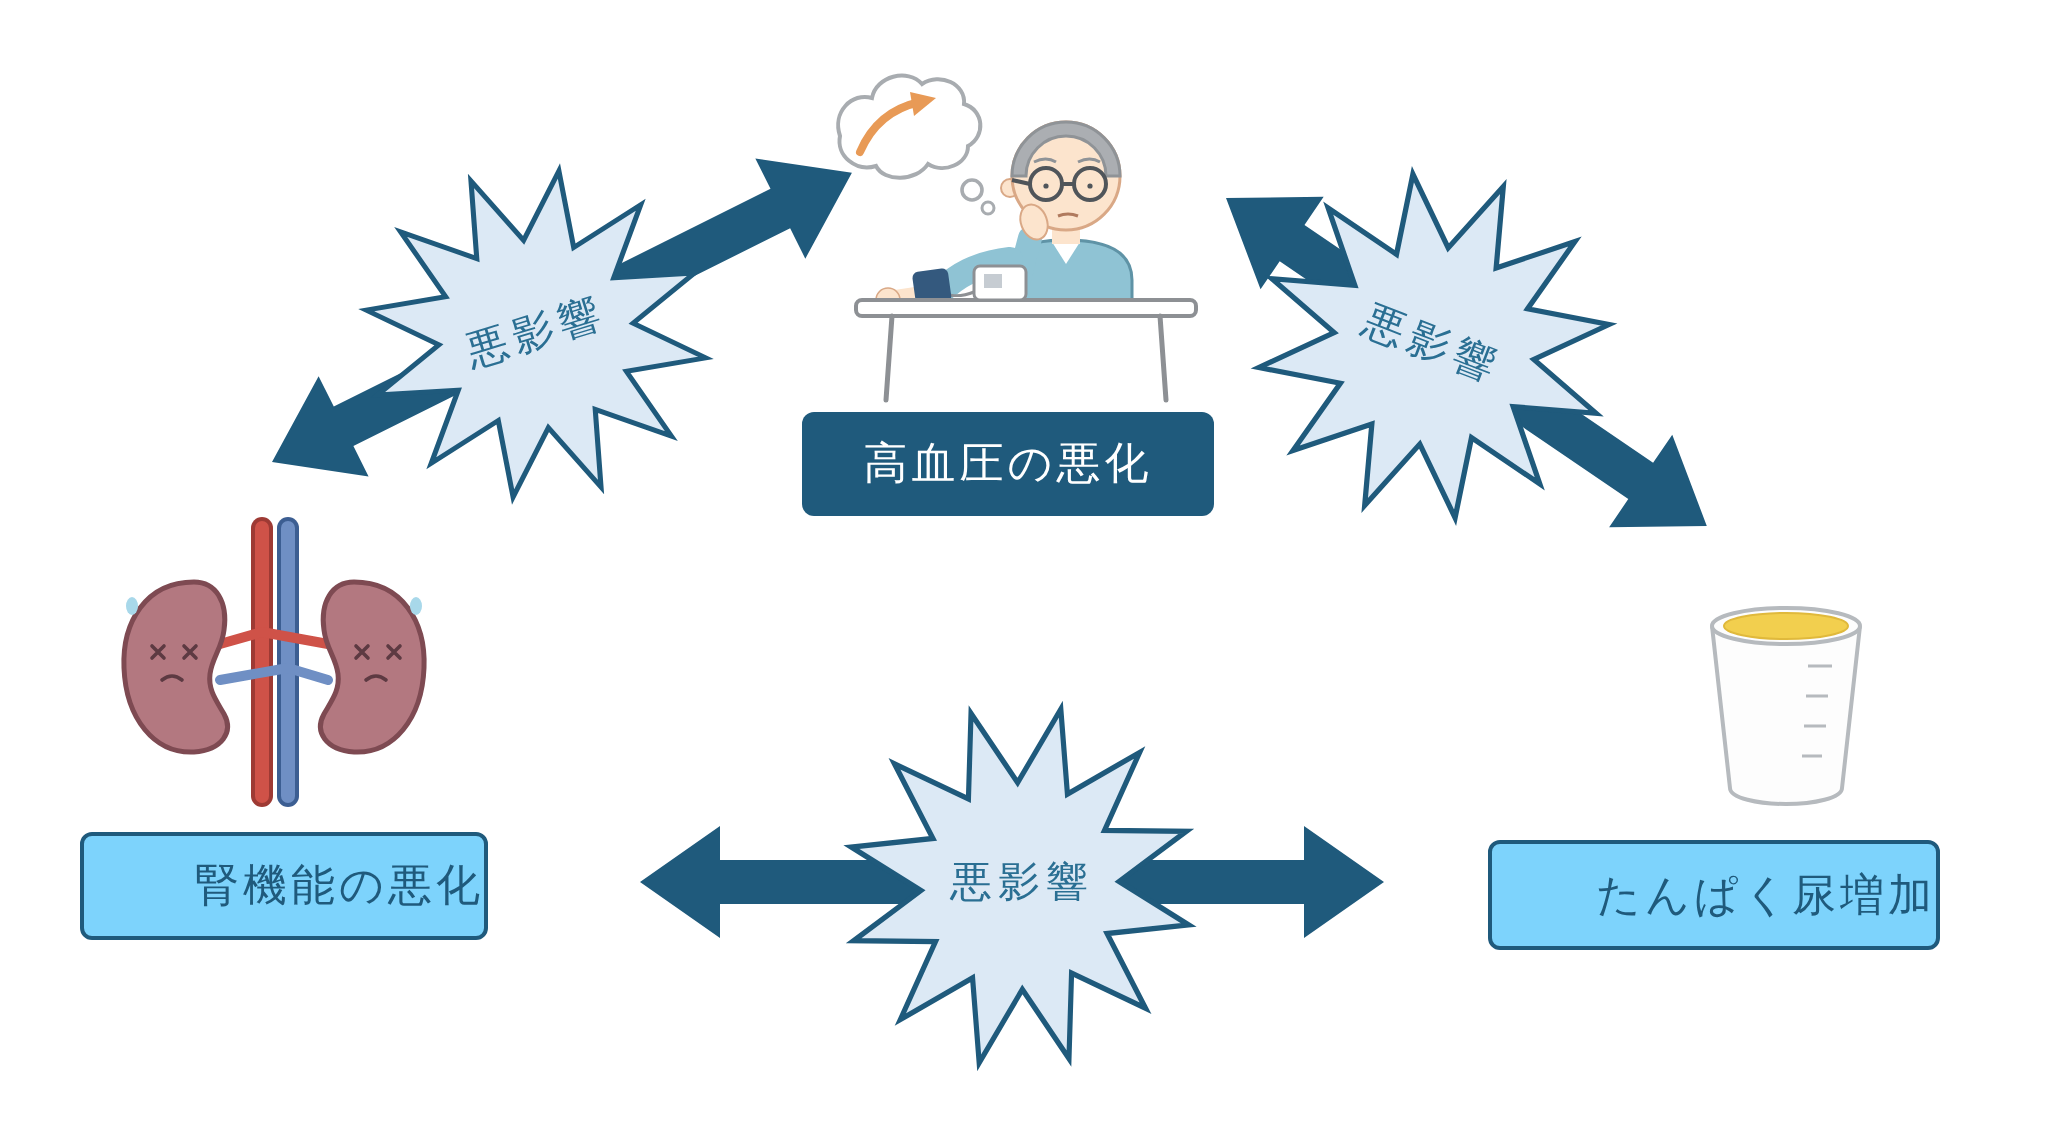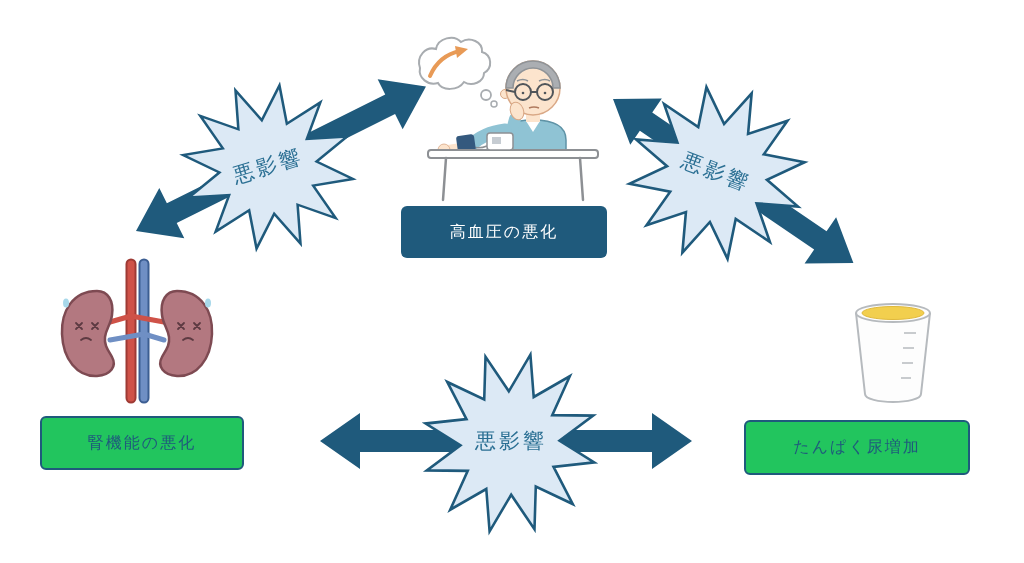--- a/index.html
+++ b/index.html
@@ -15,24 +15,24 @@
   }
   .layer{position:absolute;left:0;top:0;width:1024px;height:563px;}
   .arrow{fill:var(--teal);stroke:none;}
   .burst{fill:var(--burst-fill);stroke:var(--teal);stroke-width:2.5;stroke-linejoin:miter;}
   .burst-label{
     fill:var(--burst-text);font-size:21px;letter-spacing:3px;
     font-family:"DejaVu Sans","Liberation Sans",sans-serif;
   }
   .node-box{
     position:absolute;display:flex;align-items:center;justify-content:center;
-    border-radius:6px;font-size:16px;letter-spacing:2px;white-space:nowrap;
+    border-radius:6px;font-size:22px;letter-spacing:2px;white-space:nowrap;
   }
   .node-dark{background:var(--teal);color:#ffffff;}
-  .node-light{background:#22c55e;border:2.5px solid var(--teal);color:var(--teal);}
+  .node-light{background:#7dd3fc;border:2.5px solid var(--teal);color:var(--teal);justify-content:flex-end;}
   .urine{fill:var(--urine);stroke:#e0b93c;stroke-width:1;}
 </style>
 </head>
 <body>
 
 <div class="canvas">
 
   <svg class="layer" viewBox="0 0 1024 563">
     <defs>
       <polygon id="burst-shape" points="84,0 46.4,12.4 72.7,42 33.9,33.9 42,72.7 12.4,46.4 0,84 -12.4,46.4 -42,72.7 -33.9,33.9 -72.7,42 -46.4,12.4 -84,0 -46.4,-12.4 -72.7,-42 -33.9,-33.9 -42,-72.7 -12.4,-46.4 0,-84 12.4,-46.4 42,-72.7 33.9,-33.9 72.7,-42 46.4,-12.4"></polygon>

